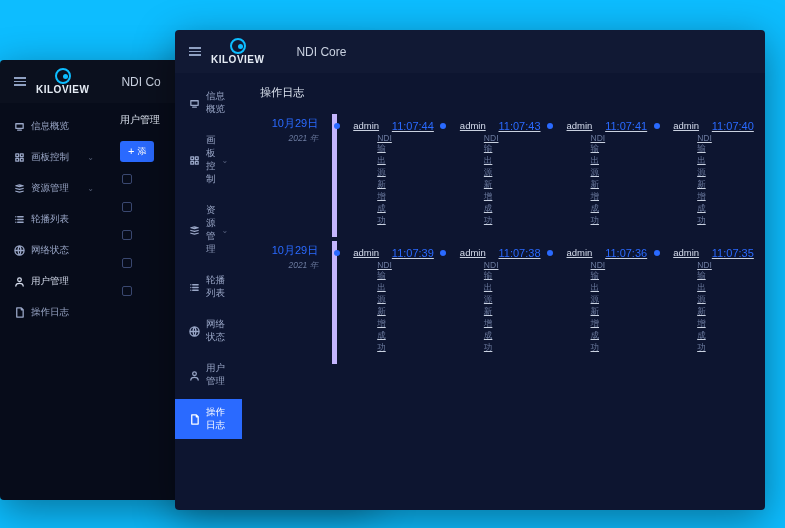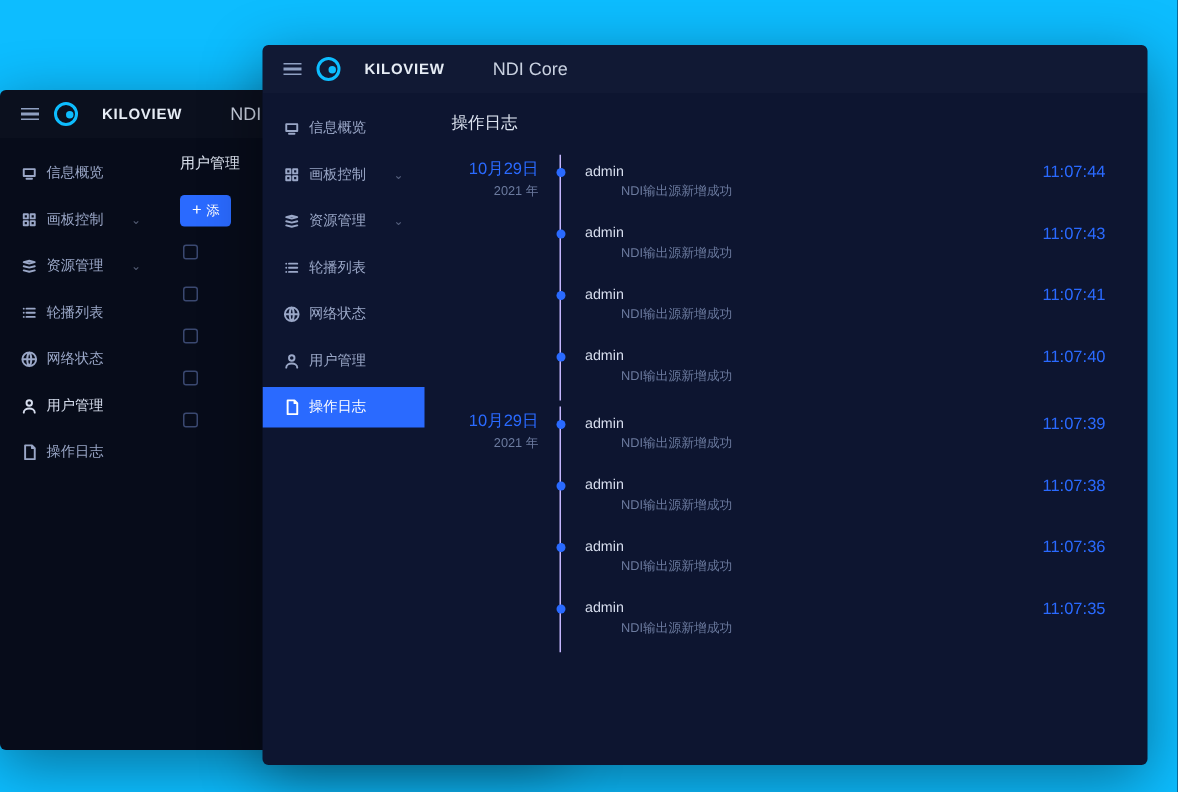--- a/index.html
+++ b/index.html
@@ -30,21 +30,21 @@
       background: #0d1530;
     }
     .titlebar {
       display: flex; align-items: center;
       padding: 8px 14px;
       background: rgba(255,255,255,0.02);
       gap: 10px;
     }
     .burger { display: flex; flex-direction: column; gap: 2px; cursor: pointer; }
     .burger span { width: 12px; height: 1.5px; background: #8fa0c2; }
-    .logo { display: flex; align-items: center; gap: 16px; }
+    .logo { display: flex; align-items: center; gap: 0; flex-direction: column; }
     .logo-mark {
       width: 16px; height: 16px; border: 2px solid #0dbdff; border-radius: 50%;
       position: relative;
     }
     .logo-mark::after {
       content: ""; position: absolute; right: 1px; top: 4px;
       width: 5px; height: 5px; background: #0dbdff; border-radius: 50%;
     }
     .logo-text { font-weight: 700; font-size: 10px; letter-spacing: 0.5px; color: #e6ecf5; }
     .app-title { font-size: 12px; color: #c9d1e0; margin-left: 22px; }
@@ -68,24 +68,24 @@
     .chev { margin-left: auto; font-size: 8px; opacity: 0.5; }
     .content {
       flex: 1; padding: 12px 18px 18px 18px;
       display: flex; flex-direction: column;
     }
     .page-title { font-size: 11px; color: #dde4f0; margin-bottom: 14px; }
     .log-wrap { display: flex; flex-direction: column; gap: 4px; overflow: hidden; }
     .log-block { display: flex; gap: 14px; justify-content: flex-end; }
     .date-col { width: 58px; text-align: right; padding-top: 2px; }
     .date-main { color: #2a6aff; font-size: 11px; font-weight: 500; }
-    .date-sub { color: #6b7a9e; font-size: 8.5px; margin-top: 2px; }
+    .date-sub { color: #6b7a9e; font-size: 8.5px; margin-top: 2px; font-style: italic; }
     .entries {
-      flex: 1; border-left: 1px solid #c4b5fd;
-      display: flex; flex-direction: column;
+      flex: 1; border-left: 5px solid #c4b5fd;
+      display: flex;  text-decoration: underline;
     }
     .entry {
       position: relative; padding: 6px 10px 10px 16px;
       display: flex; align-items: flex-start; justify-content: space-between;
     }
     .entry::before {
       content: ""; position: absolute; left: -3.5px; top: 9px;
       width: 6px; height: 6px; background: #2a6aff; border-radius: 50%;
     }
     .entry-body { display: flex; flex-direction: column; gap: 2px; }

